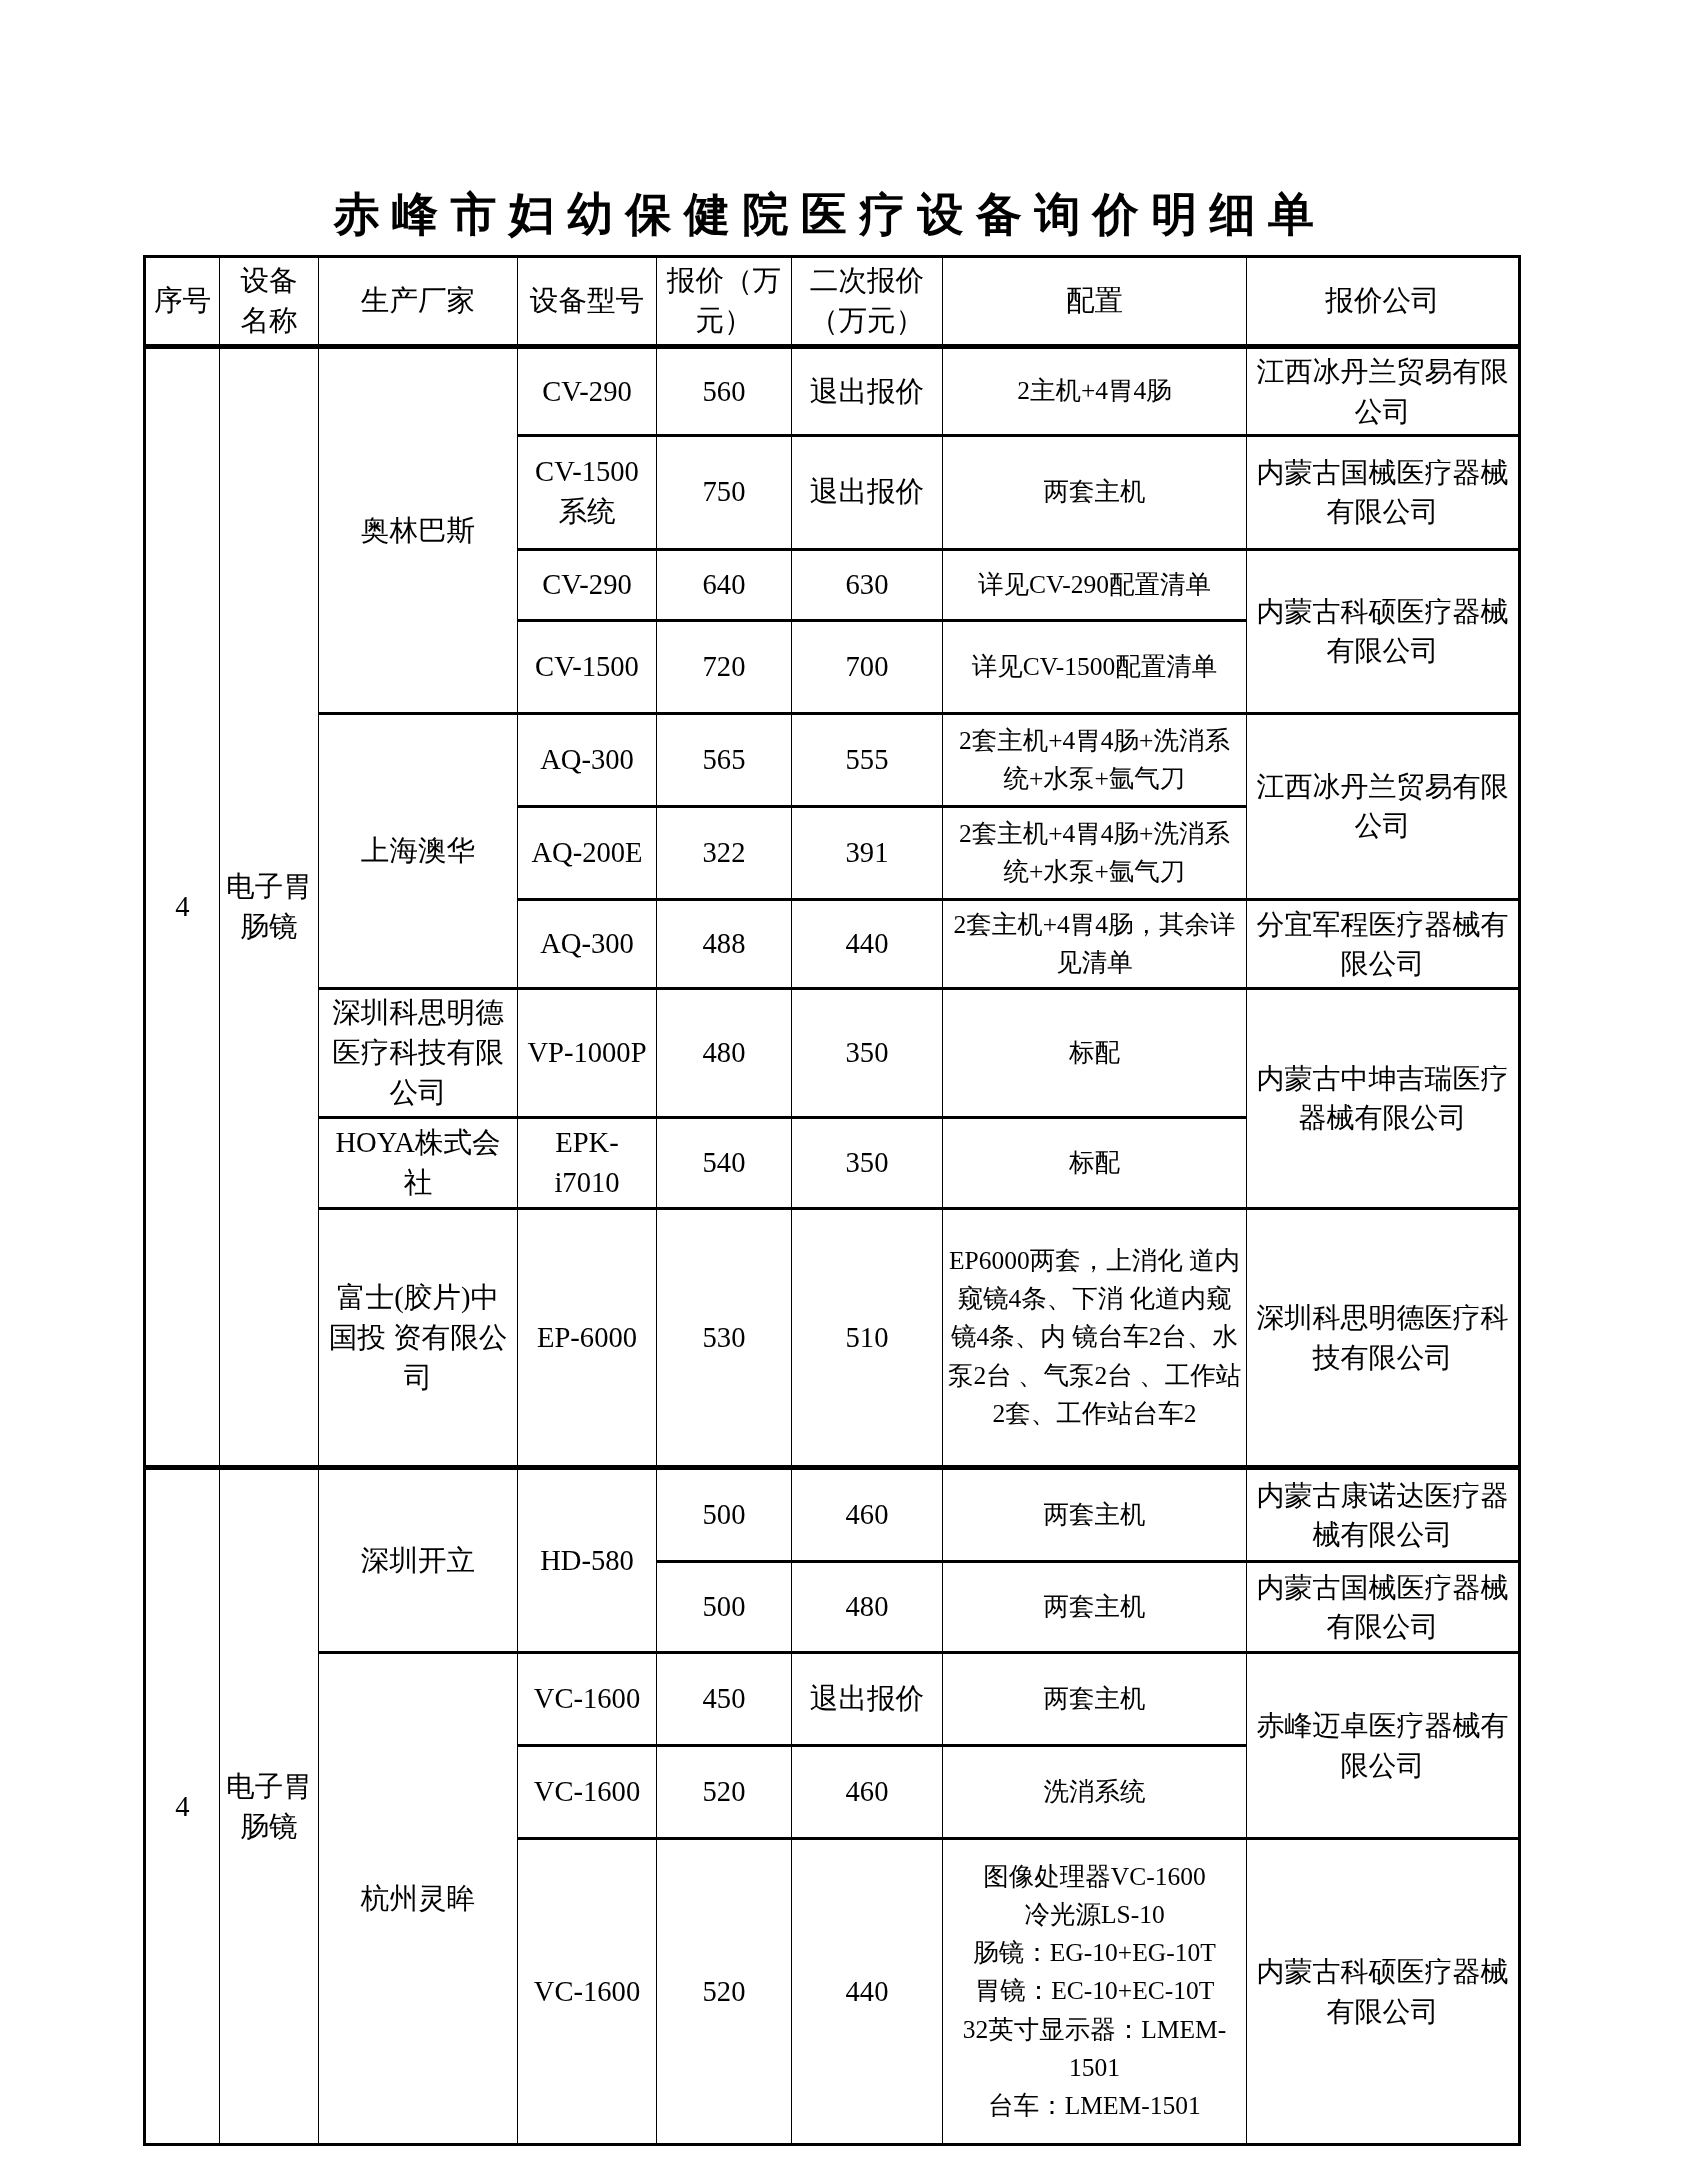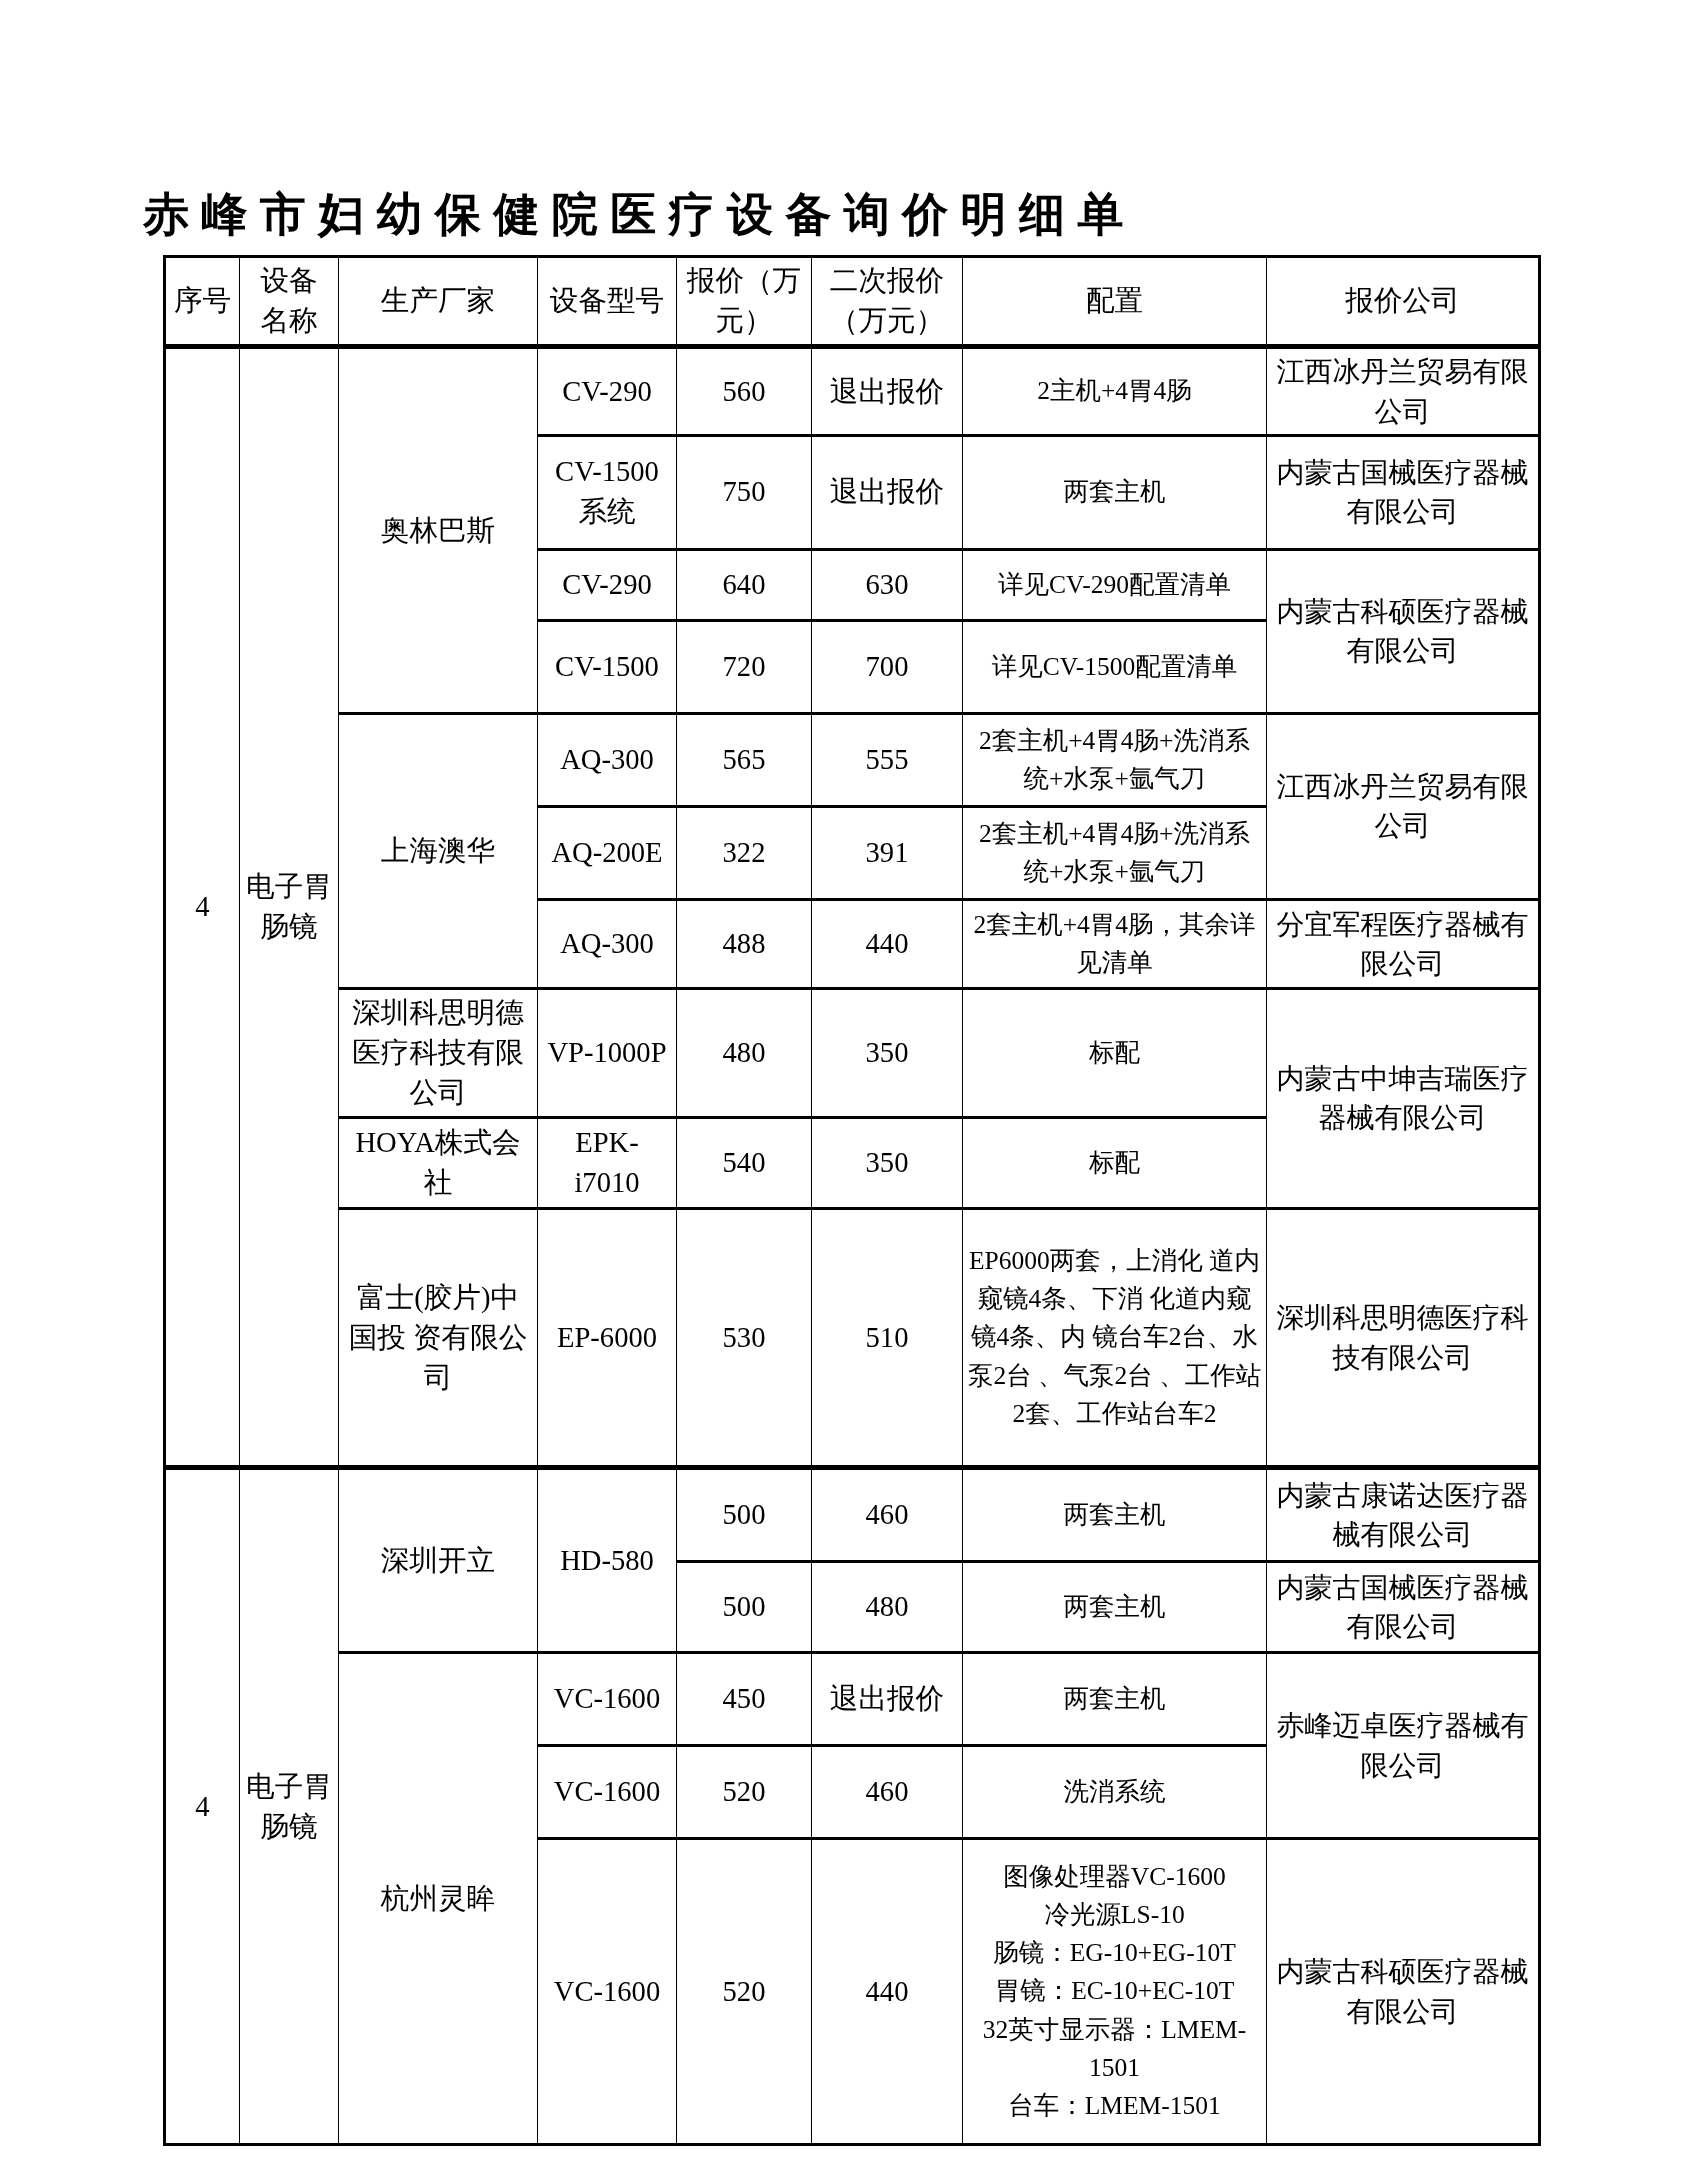--- a/index.html
+++ b/index.html
@@ -9,35 +9,34 @@
     height: 2183px;
     background: #ffffff;
     font-family: "Liberation Serif", "DejaVu Serif", serif;
     color: #000;
   }
   .doc-title {
     position: absolute;
     left: 143px;
     top: 184px;
     width: 1374px;
-    text-align: left;
+    text-align: center;
     font-size: 46px;
     font-weight: bold;
     letter-spacing: 12.4px;
     white-space: nowrap;
   }
   table.quote-table {
     position: absolute;
     left: 143px;
     top: 255px;
     width: 1374px;
     border-collapse: collapse;
     table-layout: fixed;
     border: 3.9px solid #000;
-    margin-left: 20px;
   }
   .quote-table th, .quote-table td {
     border: 1.5px solid #000;
     border-top-width: 3.1px;
     border-bottom-width: 3.1px;
     text-align: center;
     vertical-align: middle;
     padding: 3.1px 4.6px;
     font-size: 28.6px;
     font-weight: normal;

